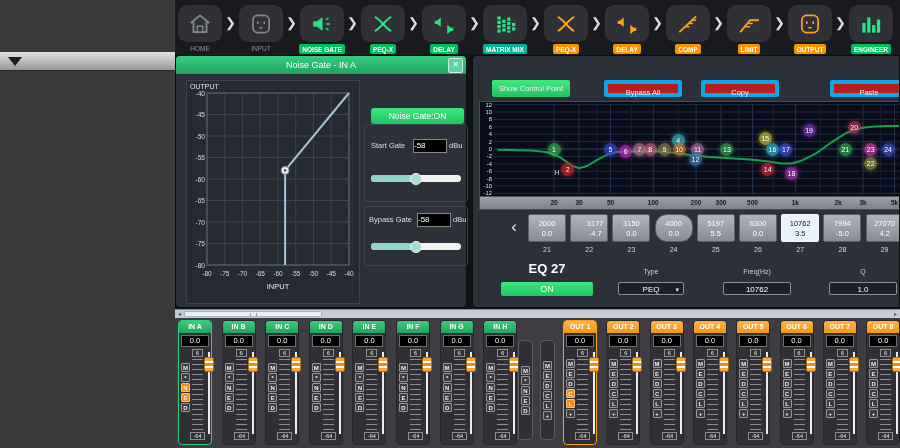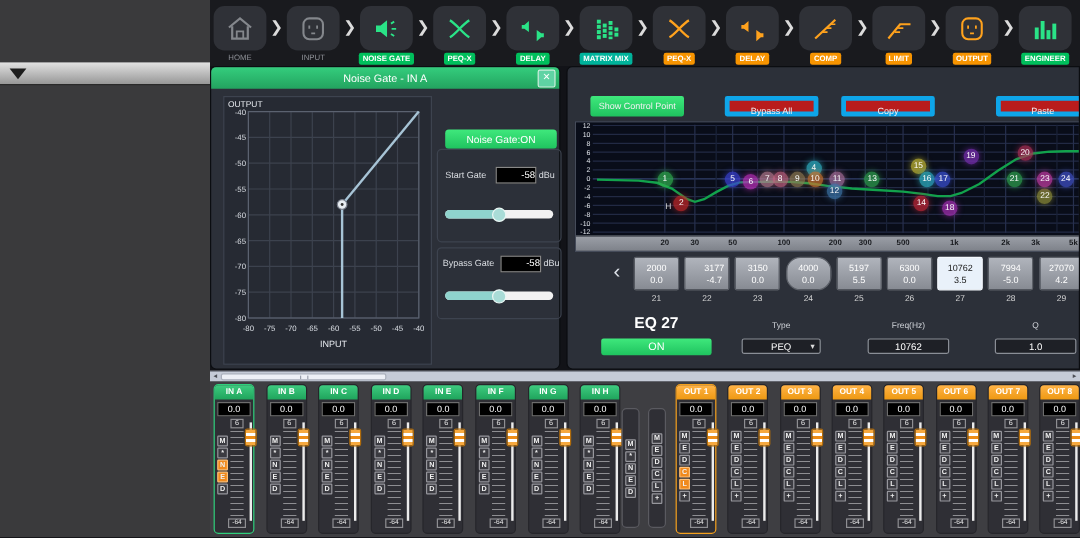--- a/index.html
+++ b/index.html
@@ -32,21 +32,21 @@
                color:#fff;font-size:8px;line-height:12px;text-align:center;border-radius:2px;cursor:pointer;}
   .ng-panel{left:175px;top:55px;width:292px;height:253px;}
   .eq-panel{left:472px;top:55px;width:428px;height:253px;border-radius:5px 0 0 5px;overflow:hidden;}
   
   .ng-graph{position:absolute;left:10px;top:24px;width:172px;height:222px;background:#262a33;border:1px solid #3d434f;}
   .ng-power{position:absolute;left:195px;top:52px;width:93px;height:16px;background:linear-gradient(#3fe87c,#1fc35f);
             border-radius:3px;color:#fff;font-size:8.5px;text-align:center;line-height:16px;cursor:pointer;}
   .ng-group{position:absolute;left:188px;width:102px;border:1px solid #3d434f;border-radius:4px;}
   .ng-label{position:absolute;font-size:7.5px;color:#dcdfe4;}
   .ng-field{position:absolute;width:32px;height:12px;background:#000;border:1px solid #888;color:#fff;font-size:8px;
-            text-align:right;line-height:12px;}
+            text-align:left;line-height:12px;}
   .ng-unit{position:absolute;font-size:7.5px;color:#dcdfe4;}
   .ng-slider{position:absolute;height:7px;border-radius:4px;background:#f2f2f2;cursor:pointer;}
   .ng-fill{position:absolute;left:0;top:0;bottom:0;border-radius:4px 0 0 4px;background:#8fd3cd;}
   .ng-handle{position:absolute;top:-2.5px;width:12px;height:12px;border-radius:50%;background:#a9dcd7;border:1px solid #eaf6f4;box-sizing:border-box;}
   
   .eq-btn{position:absolute;top:24px;height:17px;font-size:7.5px;color:#f2f2f2;text-align:center;line-height:17px;
           border-radius:2px;cursor:pointer;width:78px;}
   .eq-btn.on{background:linear-gradient(#3fe87c,#1fc35f);}
   .eq-btn.off{background:#b91c1c;border:4px solid #0ea5e9;box-sizing:border-box;}
   .eq-graph{position:absolute;left:6px;top:45px;width:420px;height:107px;background:#090d19;border:1px solid #454b59;}

